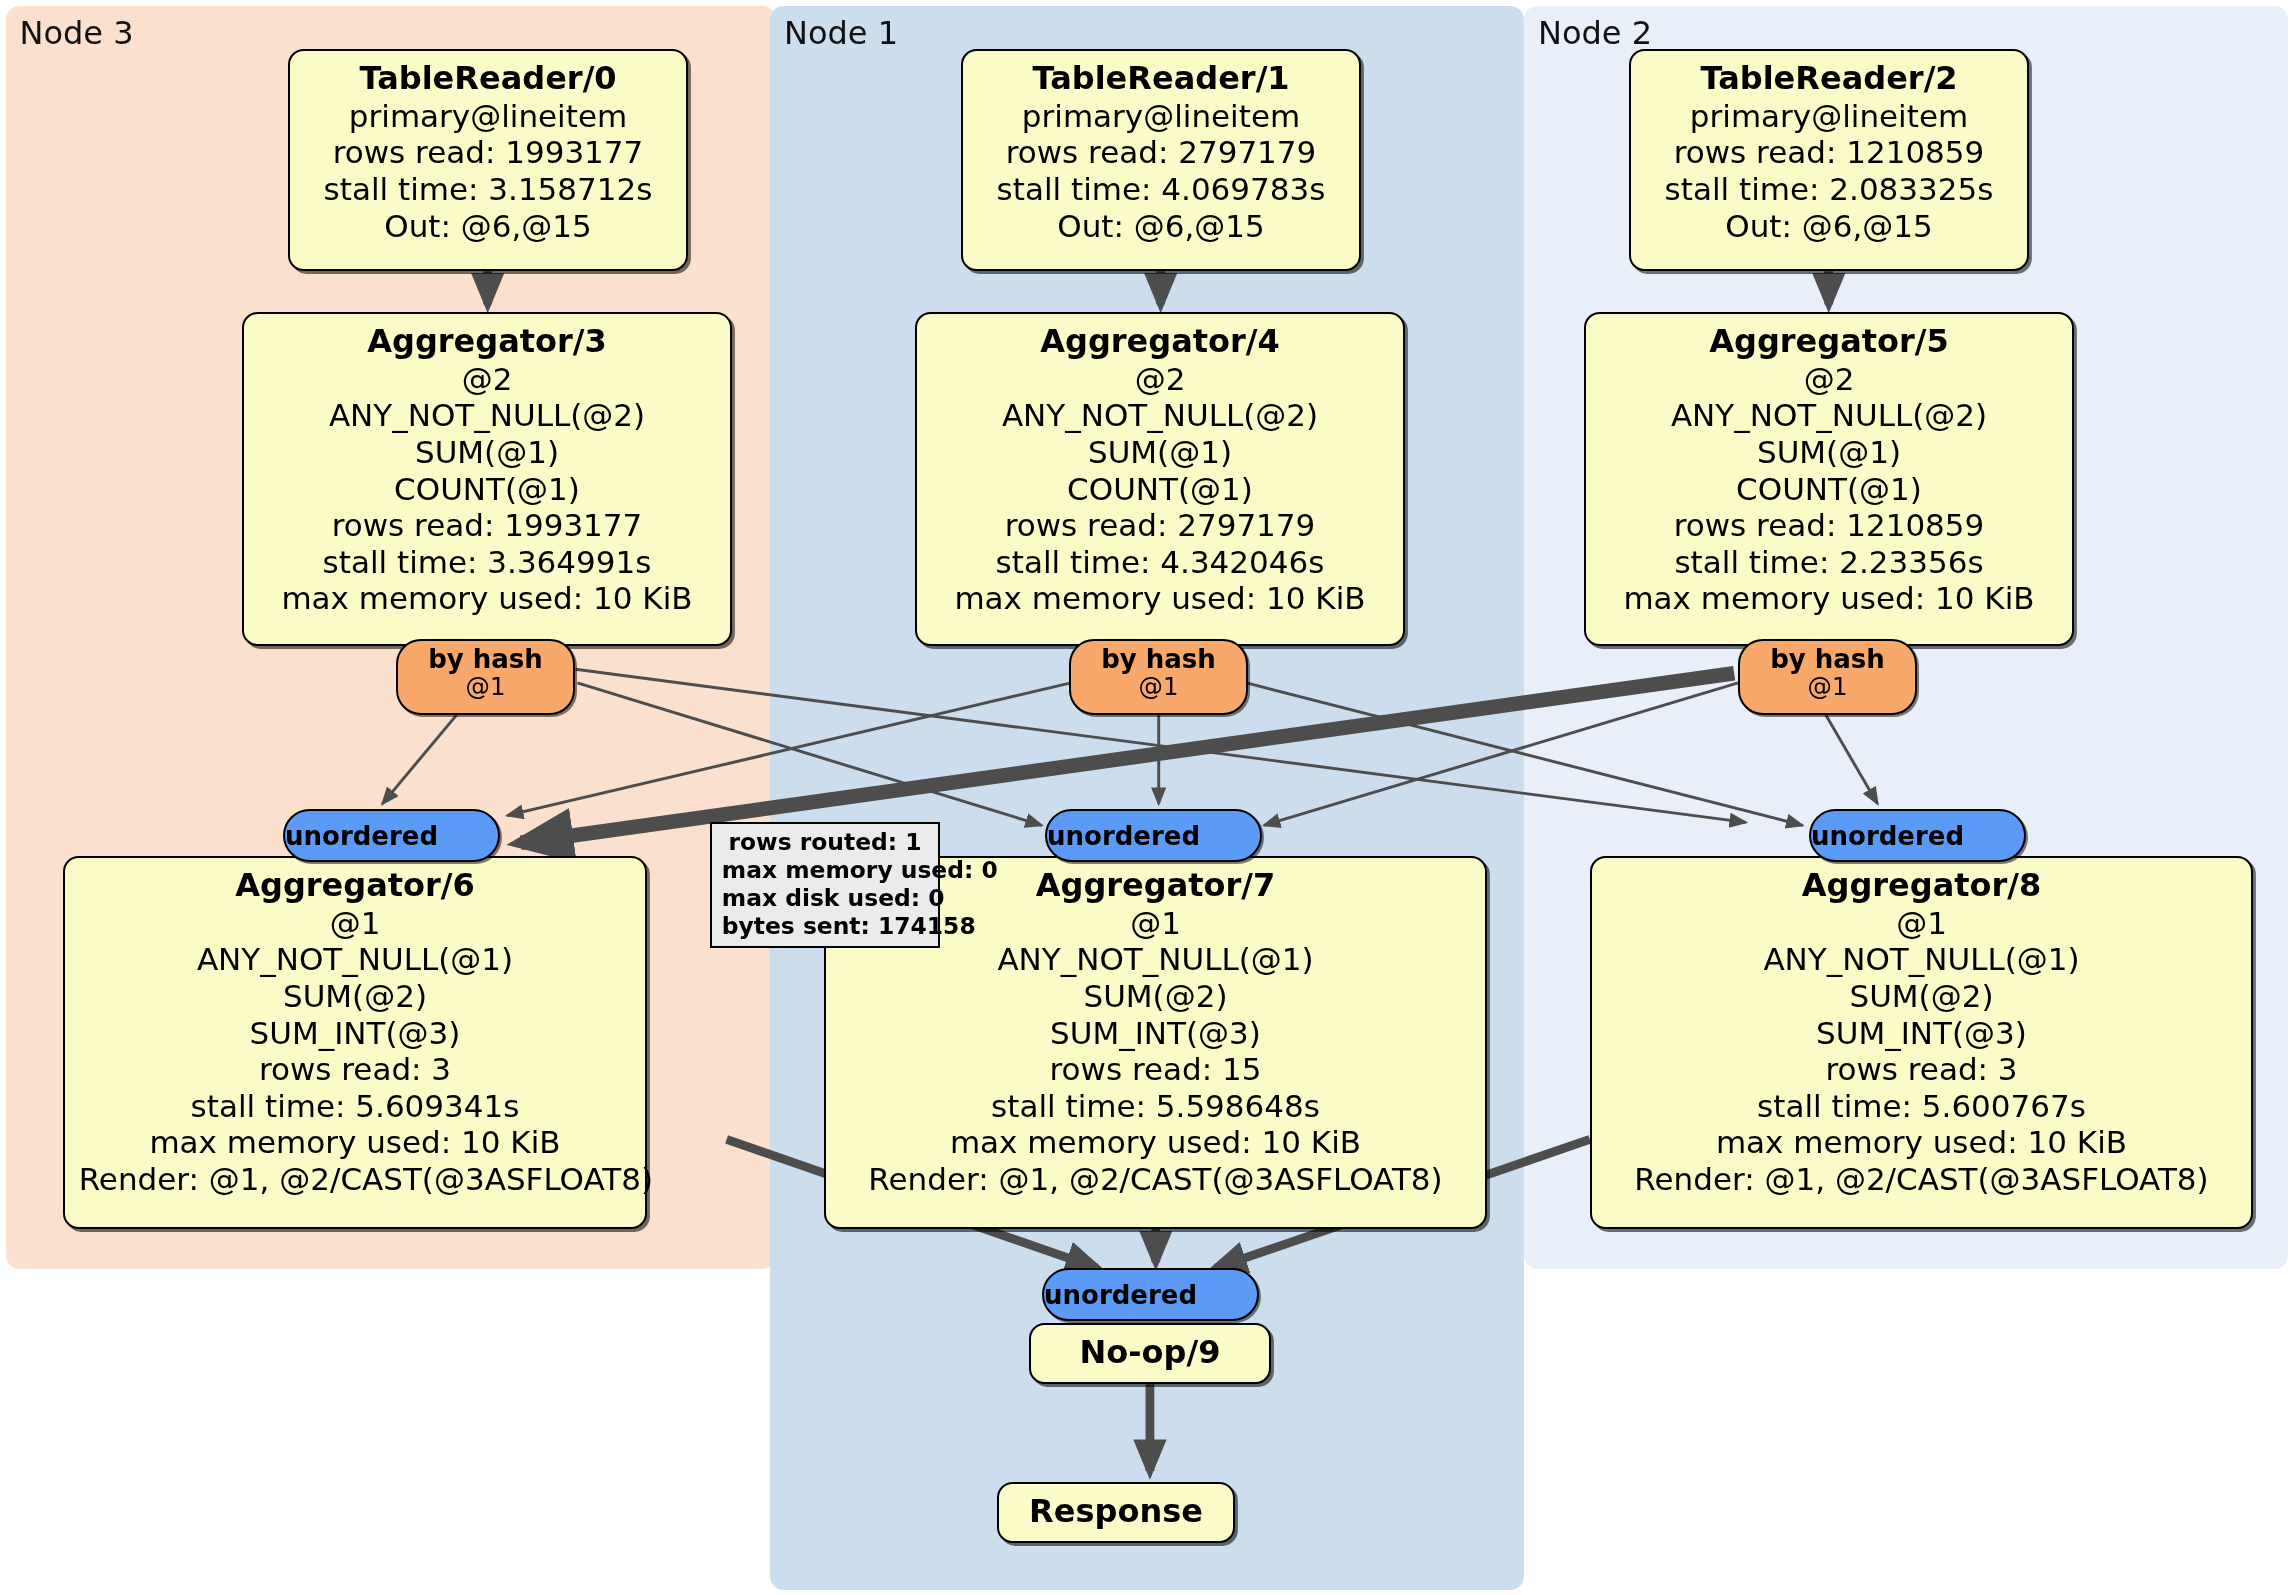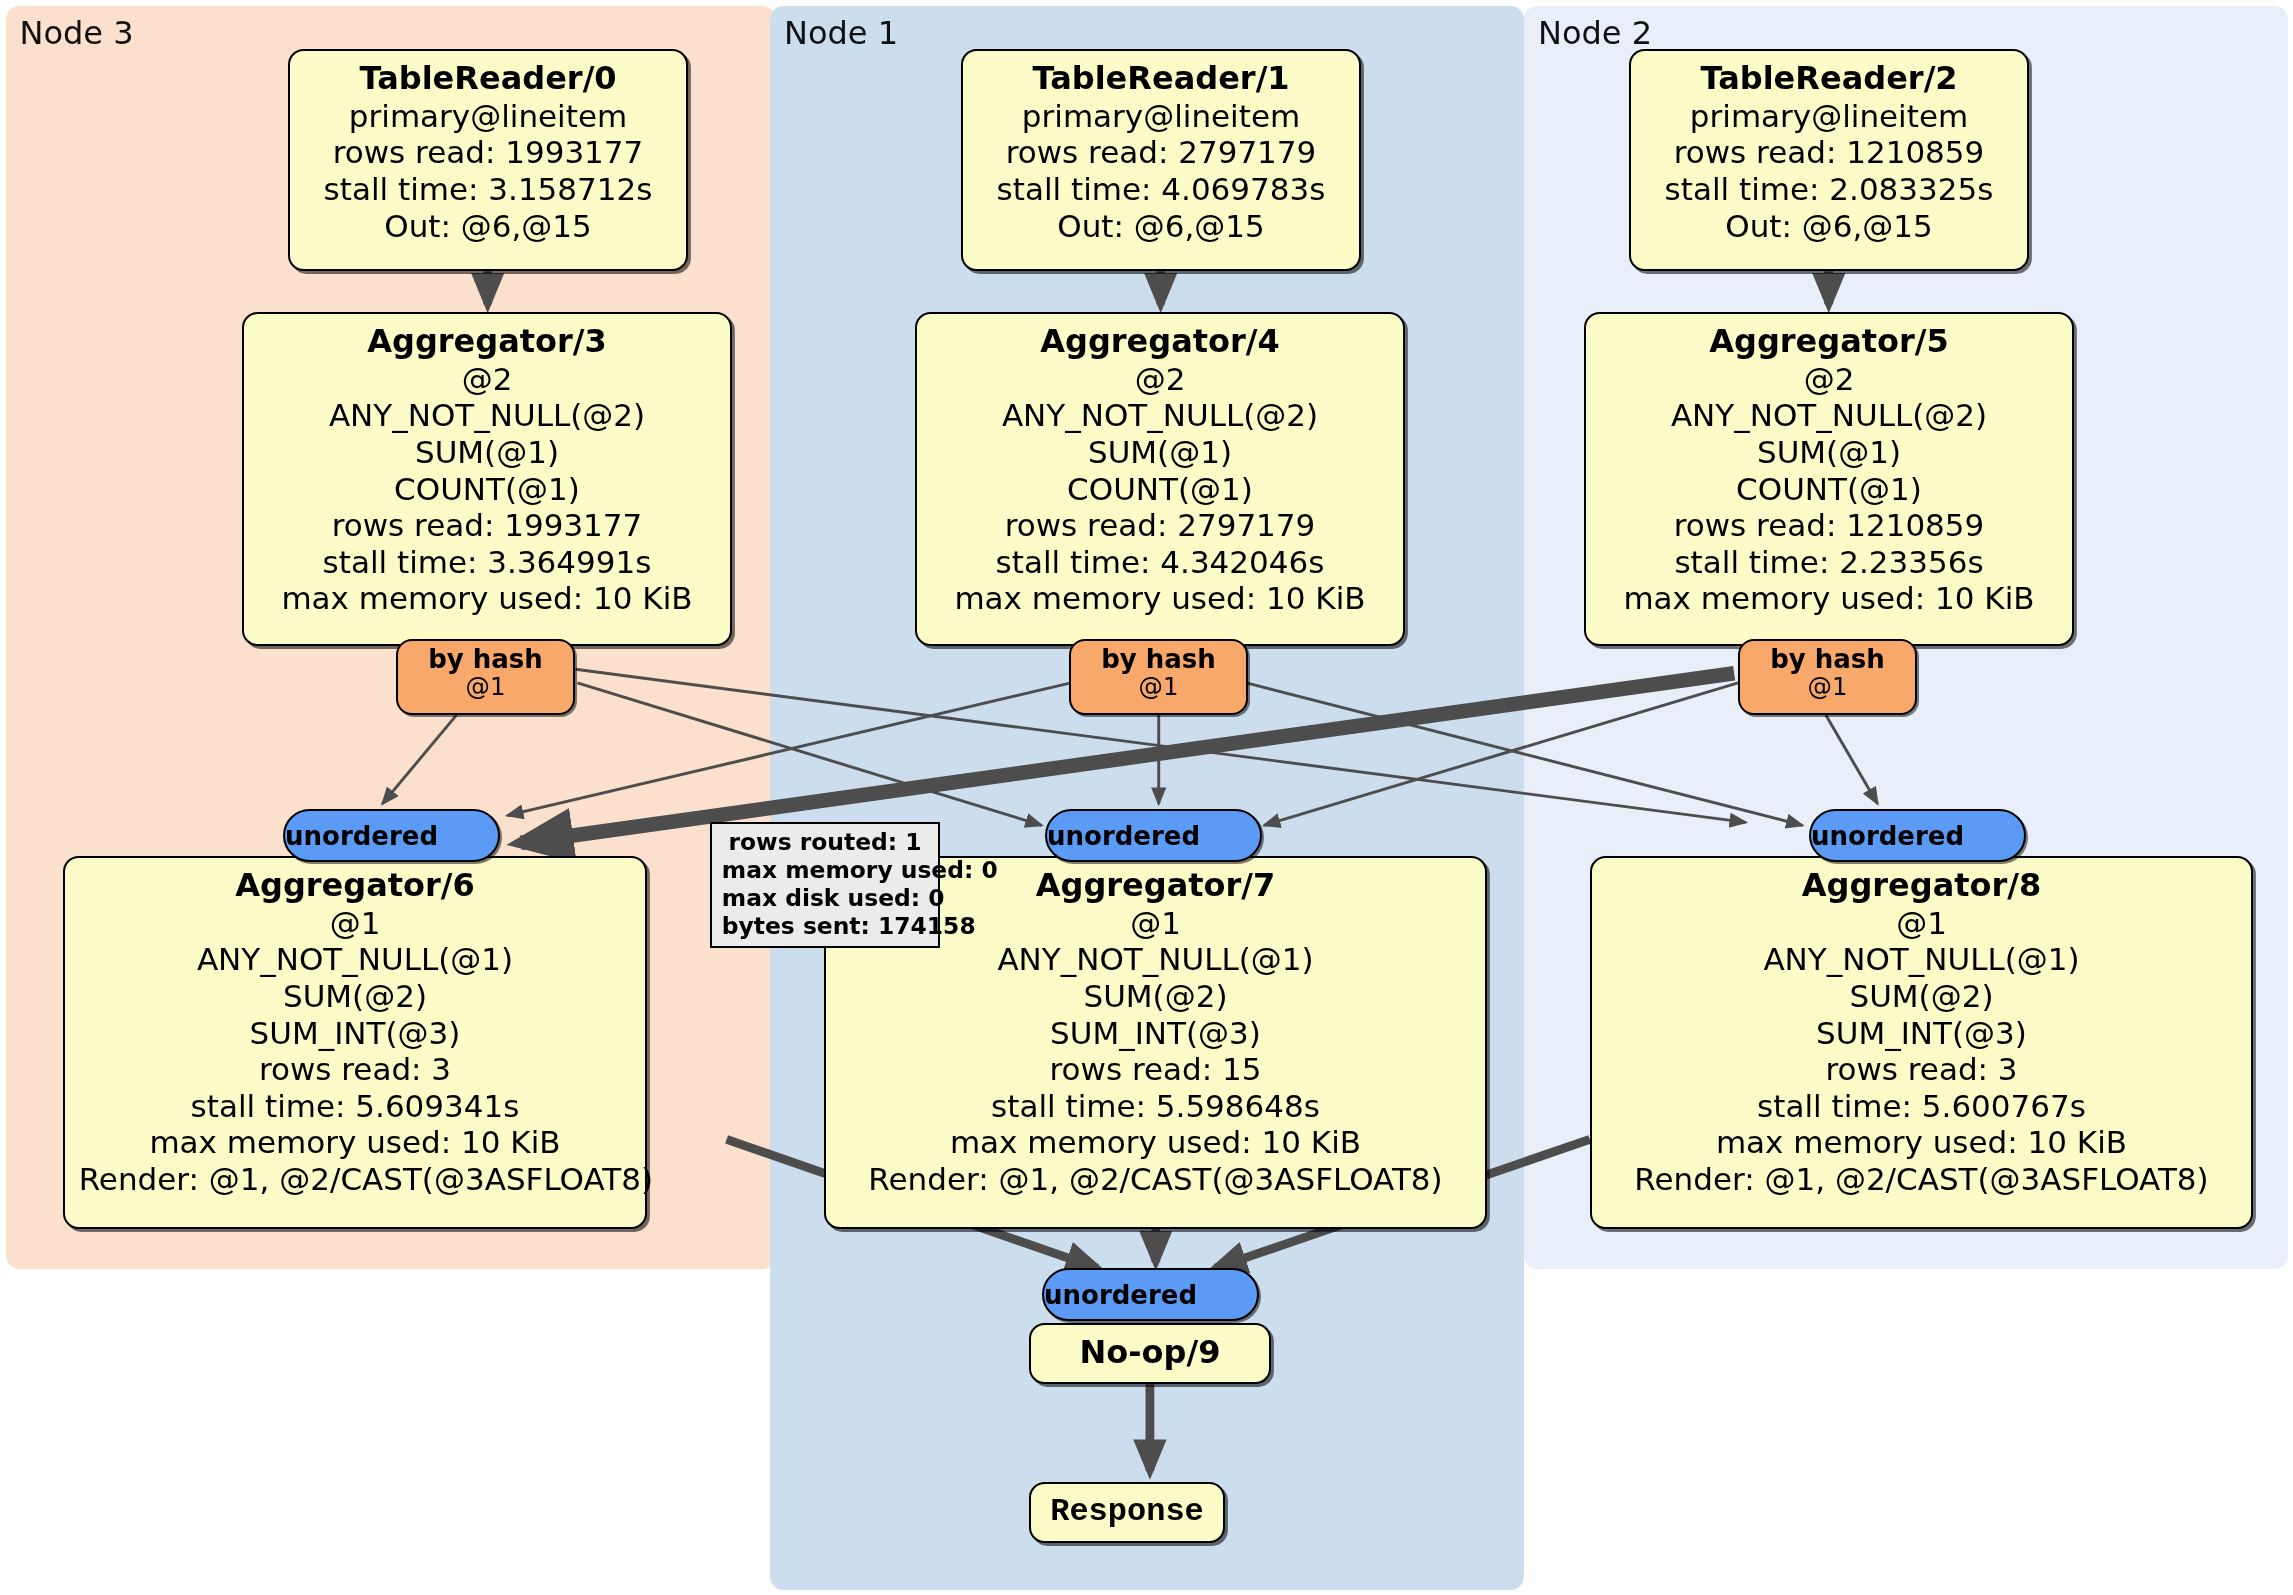--- a/index.html
+++ b/index.html
@@ -16,21 +16,21 @@
   
   .proc{position:absolute;background:#fbfbc8;border:2.9px solid #000;border-radius:15.6px;
         box-sizing:border-box;text-align:center;padding:7.8px 13.7px 9.8px;
         box-shadow:2.9px 2.9px 0 rgba(0,0,0,.55);}
   .proc .title{font-weight:bold;font-size:32px;line-height:1.22;color:#000;}
   .proc .line{font-size:31px;line-height:1.18;color:#000;white-space:nowrap;}
 
   
   .pill{position:absolute;border:2.9px solid #000;box-sizing:border-box;text-align:center;
         font-weight:bold;color:#000;box-shadow:2px 2px 0 rgba(0,0,0,.5);}
-  .pill.router{background:#f7a86a;border-radius:16px;padding:3.9px 17.6px 5.9px;}
+  .pill.router{background:#f7a86a;border-radius:25px;padding:3.9px 17.6px 5.9px;}
   .pill.router .rtitle{font-size:26px;line-height:1.12;font-weight:bold;}
   .pill.router .rsub{font-size:24.4px;line-height:1.1;font-weight:normal;}
   .pill.recv{background:#5b9bf5;border-radius:974px;font-size:26px;
              display:flex;align-items:center;justify-content:flex-start;}
 
   
   .tooltip{position:absolute;background:#ebebeb;border:2px solid #000;box-sizing:border-box;
            text-align:center;padding:3.9px 9.8px 5.9px;}
   .tooltip .tline{font-size:23.4px;line-height:1.2;color:#000;white-space:nowrap;font-weight:bold;}
 </style>
@@ -167,21 +167,21 @@
         <div class="line">SUM(@2)</div>
         <div class="line">SUM_INT(@3)</div>
         <div class="line">rows read: 3</div>
         <div class="line">stall time: 5.600767s</div>
         <div class="line">max memory used: 10 KiB</div>
         <div class="line">Render: @1, @2/CAST(@3ASFLOAT8)</div>
       </div>
       <div class="proc" style="left: 1029px; top: 1323px; width: 242px; min-height: 60px;">
         <div class="title">No-op/9</div>
       </div>
-      <div class="proc" style="left: 1029px; top: 1482px; width: 196px; min-height: 60px; font-family: Liberation Mono, monospace;">
+      <div class="proc" style="left: 997px; top: 1482px; width: 238px; min-height: 60px;">
         <div class="title">Response</div>
       </div>
       <div class="pill router" style="left: 396px; top: 639px; width: 179px; height: 76px;">
         <div class="rtitle">by hash</div>
         <div class="rsub">@1</div>
       </div>
       <div class="pill router" style="left: 1069px; top: 639px; width: 179px; height: 76px;">
         <div class="rtitle">by hash</div>
         <div class="rsub">@1</div>
       </div>

